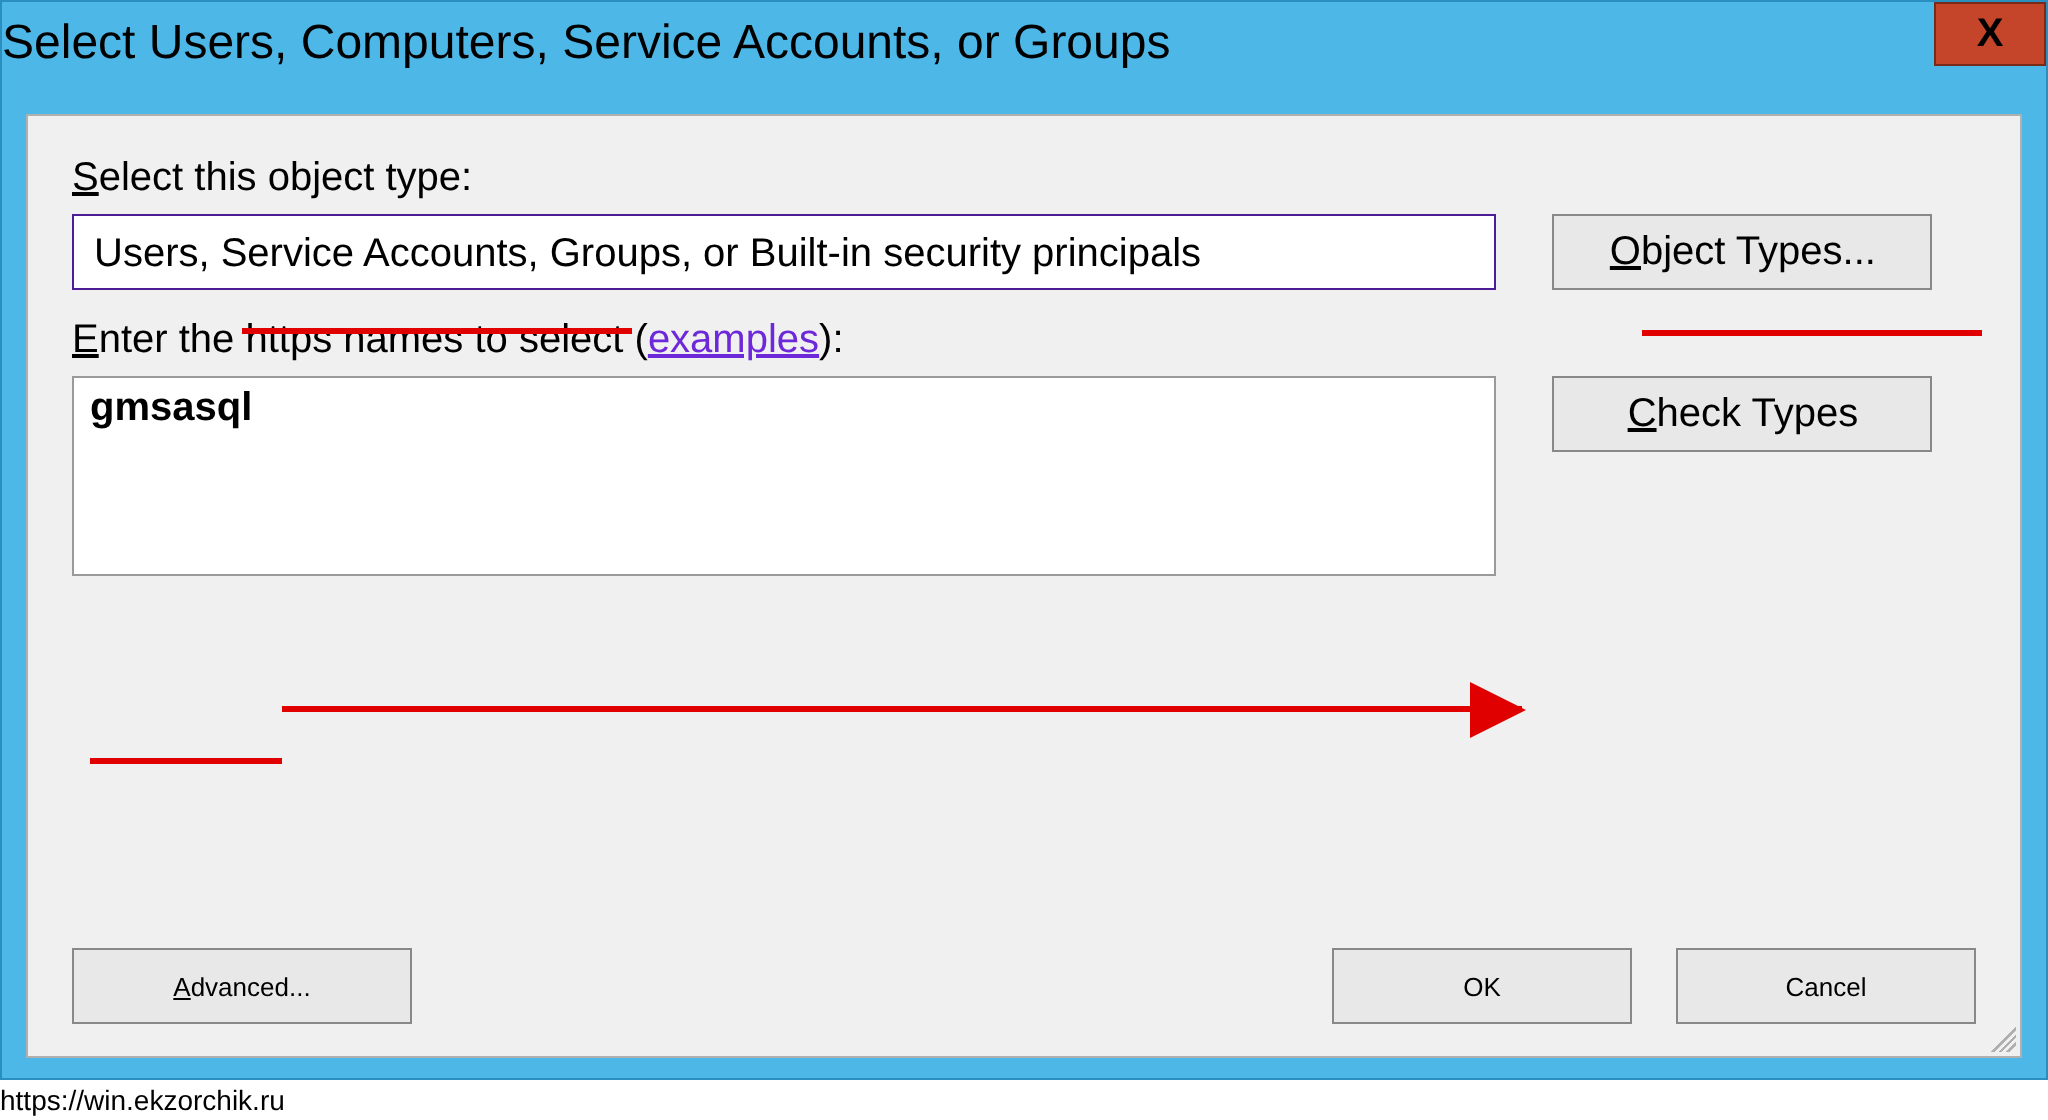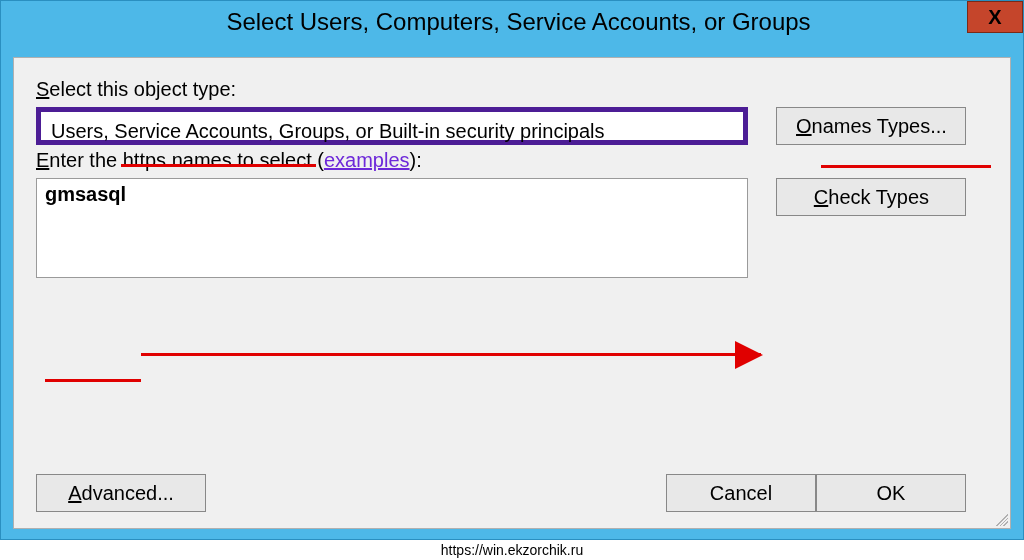--- a/index.html
+++ b/index.html
@@ -16,23 +16,22 @@
     width: 1024px;
     height: 540px;
     background: #4db8e8;
     border: 1px solid #2a8fc0;
     position: relative;
   }
   .titlebar {
     height: 42px;
     display: flex;
     align-items: center;
-    justify-content: center;
+    justify-content: flex-start;
     position: relative;
-    margin-left: 13px;
   }
   .title-text {
     font-size: 24px;
     color: #000;
   }
   .close-btn {
     position: absolute;
     right: 0;
     top: 0;
     width: 56px;
@@ -52,33 +51,33 @@
     left: 12px;
     right: 12px;
     top: 56px;
     bottom: 10px;
     background: #f0f0f0;
     border: 1px solid #b0b0b0;
     padding: 20px 22px 16px 22px;
   }
   .row {
     position: relative;
-    margin-bottom: 4px;
+    margin-bottom: 14px;
   }
   .field-label {
     font-size: 20px;
     color: #000;
     margin-bottom: 6px;
   }
   .underline-letter { text-decoration: underline; }
   .field-box {
     display: inline-block;
     vertical-align: top;
     background: #fff;
-    border: 5px solid #4c1d95;
+    border: 1px solid #4c1d95;
     font-size: 20px;
     color: #000;
     padding: 6px 10px;
     line-height: 26px;
   }
   .readonly-wide {
     width: 712px;
     height: 38px;
   }
   .textarea-box {
@@ -121,21 +120,21 @@
     left: 22px;
     right: 22px;
     bottom: 16px;
     display: flex;
     align-items: center;
   }
   .btn {
     height: 38px;
     background: #e8e8e8;
     border: 1px solid #888;
-    font-size: 20px;
+    font-size: 13px;
     color: #000;
     cursor: pointer;
     padding: 0 20px;
     font-family: inherit;
   }
   .btn-advanced { width: 170px; }
   .spacer { flex: 1; }
   .btn-ok { width: 150px; margin-right: 22px; }
   .btn-cancel { width: 150px; }
   .resize-grip {
@@ -159,21 +158,21 @@
     content: "";
     position: absolute;
     right: -2px;
     top: -12px;
     width: 0; height: 0;
     border-left: 28px solid #e00000;
     border-top: 14px solid transparent;
     border-bottom: 14px solid transparent;
   }
   .footer-url {
-    text-align: center;
+    text-align: left;
     font-size: 14px;
     color: #000;
     margin-top: 2px;
   }
 </style>
 </head>
 <body>
 
 <div class="window">
 
@@ -184,37 +183,37 @@
     </div>
   </div>
 
   <div class="client">
 
     <div class="row">
       <div class="field-label">
         <span class="underline-letter">S</span><span>elect this object type:</span>
       </div>
       <div class="field-box readonly-wide">Users, Service Accounts, Groups, or Built-in security principals</div>
-      <button class="side-btn"><span class="underline-letter">O</span><span>names Types...</span></button>
+      <button class="side-btn"><span class="underline-letter">O</span><span>bject Types...</span></button>
     </div>
 
 
     <div class="row">
       <div class="field-label">
         <span class="underline-letter">E</span><span>nter the https names to select (</span><span class="examples-link">examples</span><span>):</span>
       </div>
       <textarea class="textarea-box" style="">gmsasql</textarea>
       <button class="side-btn"><span class="underline-letter">C</span><span>heck Types</span></button>
     </div>
 
     <div class="bottom-row">
       <button class="btn btn-advanced"><span class="underline-letter">A</span><span>dvanced...</span></button>
       <div class="spacer"></div>
+      <button class="btn btn-ok">OK</button>
       <button class="btn btn-cancel">Cancel</button>
-      <button class="btn btn-ok">OK</button>
     </div>
 
     <div class="resize-grip"></div>
   </div>
 
   <div class="anno anno-line1"></div>
   <div class="anno anno-line2"></div>
   <div class="anno anno-line3"></div>
   <div class="anno anno-arrow"></div>
 </div>

